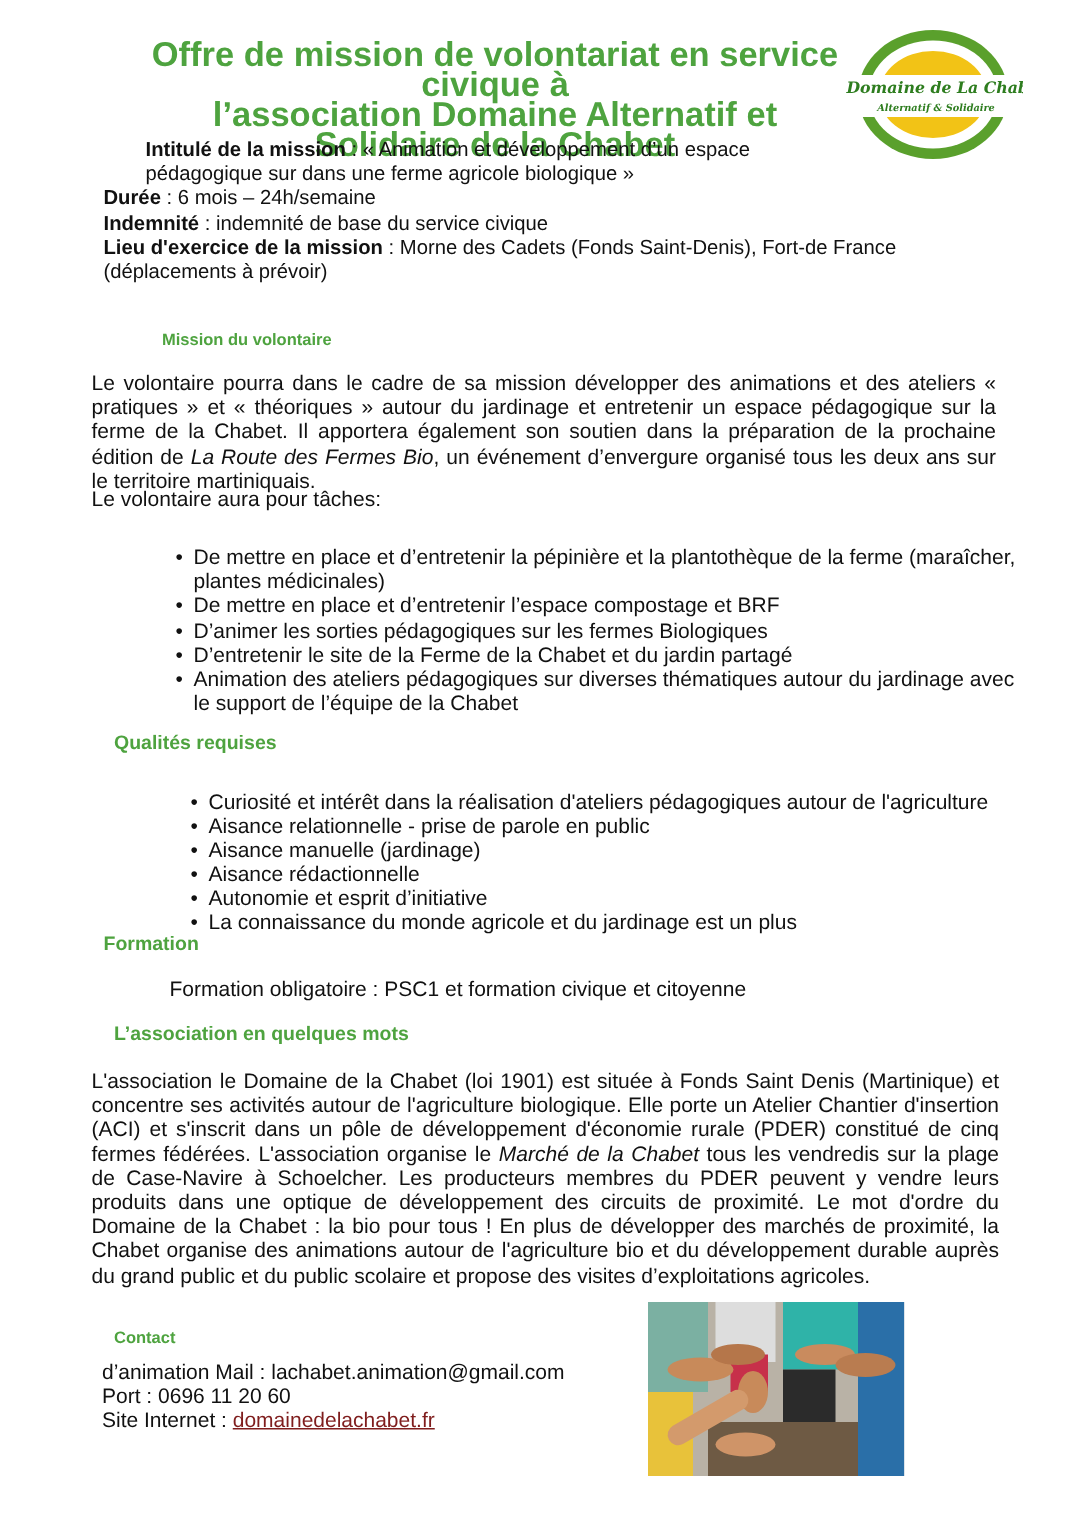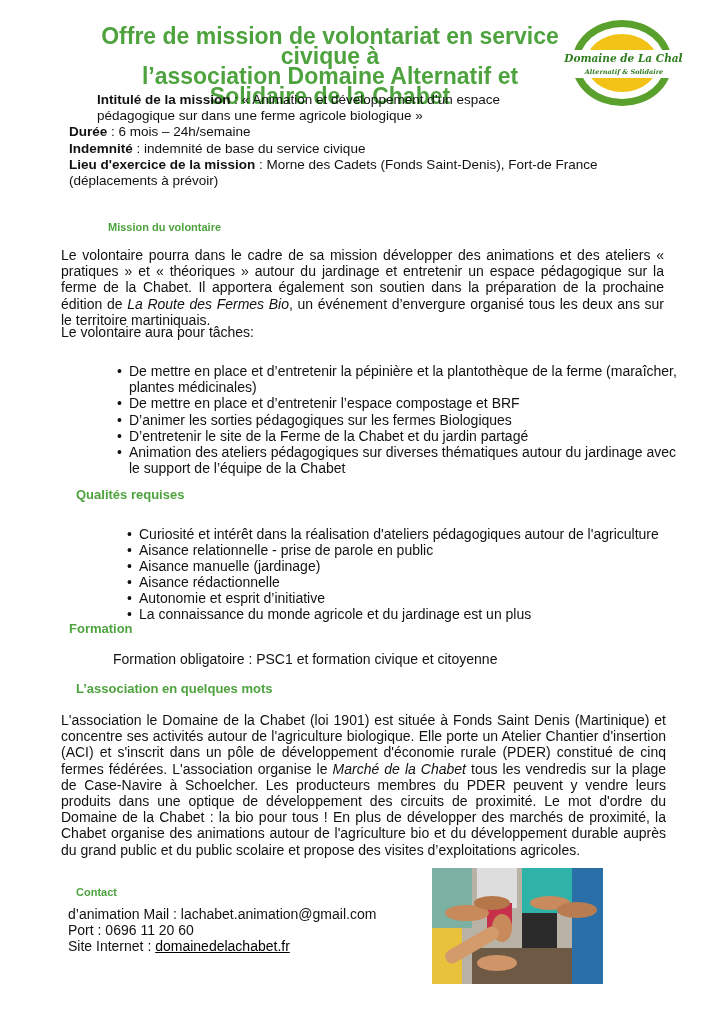--- a/index.html
+++ b/index.html
@@ -11,21 +11,21 @@
   .logo { left: 562px; top: 17px; width: 120px; height: 92px; }
   .info { left: 69px; top: 92px; width: 560px; font-size: 13.5px; line-height: 16.2px; }
   .info b { font-weight: bold; }
   .h-small { color: #4ea33f; font-weight: bold; font-size: 11px; }
   .h-big { color: #4ea33f; font-weight: bold; font-size: 13px; }
   .para { font-size: 14px; line-height: 16.2px; }
   .justify { text-align: justify; }
   ul.bullets { list-style: none; margin: 16px; padding: 0; }
   ul.bullets li { position: relative; padding-left: 12px; }
   ul.bullets li::before { content: "•"; position: absolute; left: 0; }
-  a.link { color: #000000; text-decoration: underline; }
+  a.link { color: #7f1d1d; text-decoration: underline; }
   .photo { left: 432px; top: 868px; width: 171px; height: 116px; overflow: hidden; }
 </style>
 </head>
 <body>
 
 <div class="abs title">
   <div>Offre de mission de volontariat en service civique à</div>
   <div>l’association Domaine Alternatif et Solidaire de la Chabet</div>
 </div>
 

